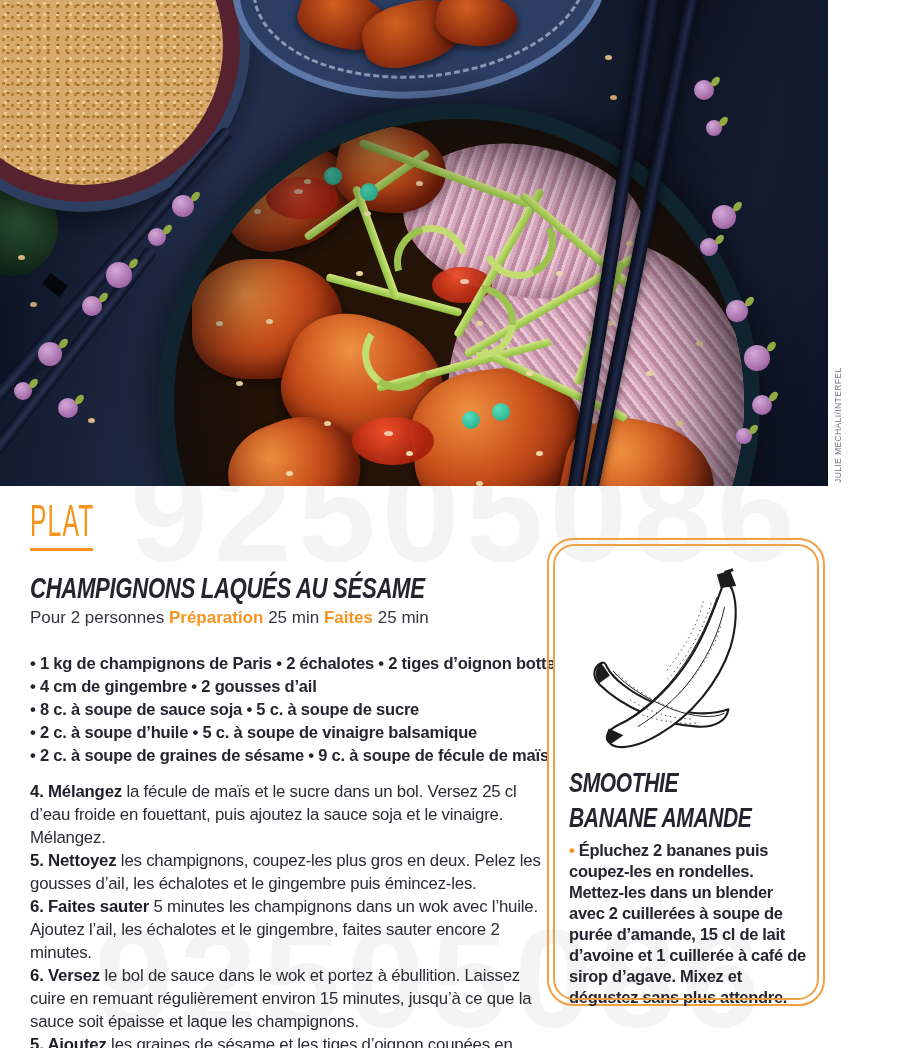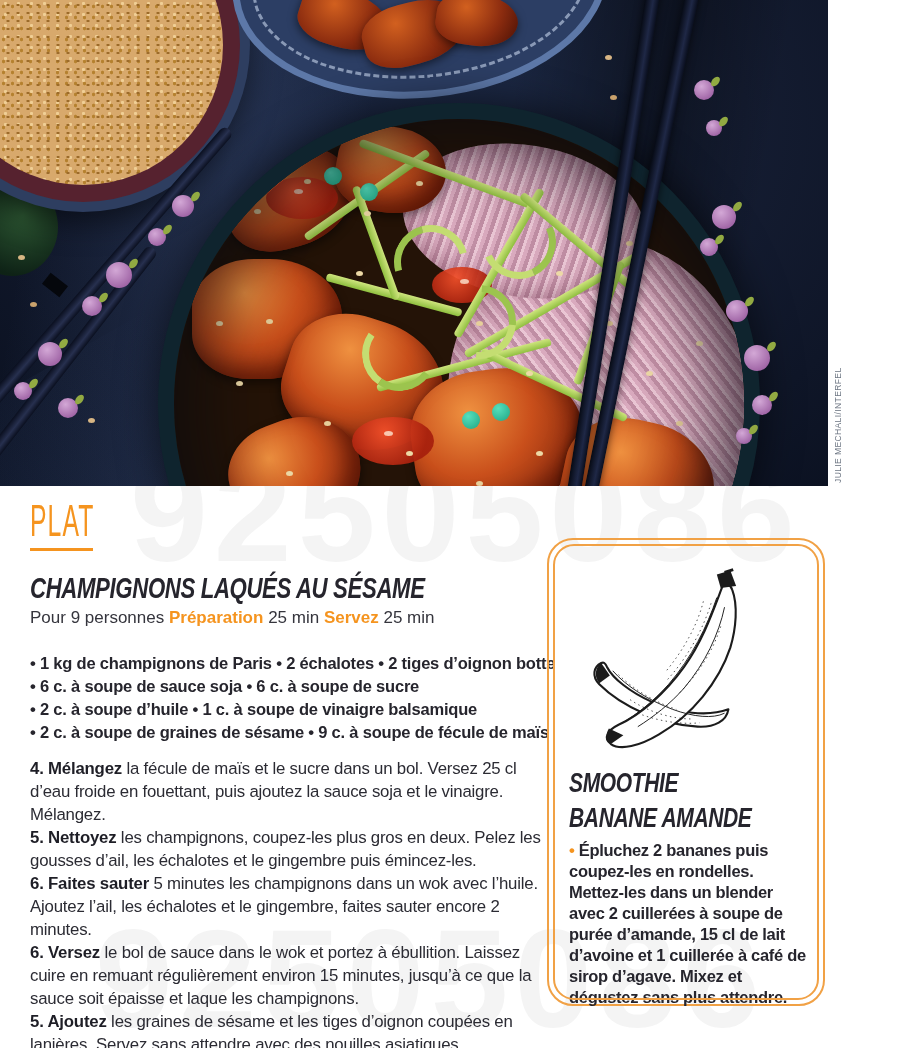--- a/index.html
+++ b/index.html
@@ -212,26 +212,27 @@
   </div>
 
   <div class="credit">JULIE MECHALI/INTERFEL</div>
 
   <div class="left-col">
     <div class="plat">PLAT</div>
     <div class="plat-underline"></div>
 
     <div class="r-title">CHAMPIGNONS LAQUÉS AU SÉSAME</div>
 
-    <div class="r-meta"><span>Pour 9 personnes </span><span class="orange-bold">Préparation</span><span> 25 min </span><span class="orange-bold">Servez</span><span> 25 min</span></div>
+    <div class="r-meta"><span>Pour 2 personnes </span><span class="orange-bold">Préparation</span><span> 25 min </span><span class="orange-bold">Faites</span><span> 25 min</span></div>
 
     <div class="ingredients">
       <div>• 1 kg de champignons de Paris • 2 échalotes • 2 tiges d’oignon botte</div>
-      <div>• 6 c. à soupe de sauce soja • 6 c. à soupe de sucre</div>
-      <div>• 2 c. à soupe d’huile • 1 c. à soupe de vinaigre balsamique</div>
+      <div>• 4 cm de gingembre • 2 gousses d’ail</div>
+      <div>• 8 c. à soupe de sauce soja • 5 c. à soupe de sucre</div>
+      <div>• 2 c. à soupe d’huile • 5 c. à soupe de vinaigre balsamique</div>
       <div>• 2 c. à soupe de graines de sésame • 9 c. à soupe de fécule de maïs</div>
     </div>
 
     <div class="steps">
       <p><strong>4. Mélangez</strong><span> la fécule de maïs et le sucre dans un bol. Versez 25 cl d’eau froide en fouettant, puis ajoutez la sauce soja et le vinaigre. Mélangez.</span></p>
       <p><strong>5. Nettoyez</strong><span> les champignons, coupez-les plus gros en deux. Pelez les gousses d’ail, les échalotes et le gingembre puis émincez-les.</span></p>
       <p><strong>6. Faites sauter</strong><span> 5 minutes les champignons dans un wok avec l’huile. Ajoutez l’ail, les échalotes et le gingembre, faites sauter encore 2 minutes.</span></p>
       <p><strong>6. Versez</strong><span> le bol de sauce dans le wok et portez à ébullition. Laissez cuire en remuant régulièrement environ 15 minutes, jusqu’à ce que la sauce soit épaisse et laque les champignons.</span></p>
       <p><strong>5. Ajoutez</strong><span> les graines de sésame et les tiges d’oignon coupées en lanières. Servez sans attendre avec des nouilles asiatiques.</span></p>
     </div>

